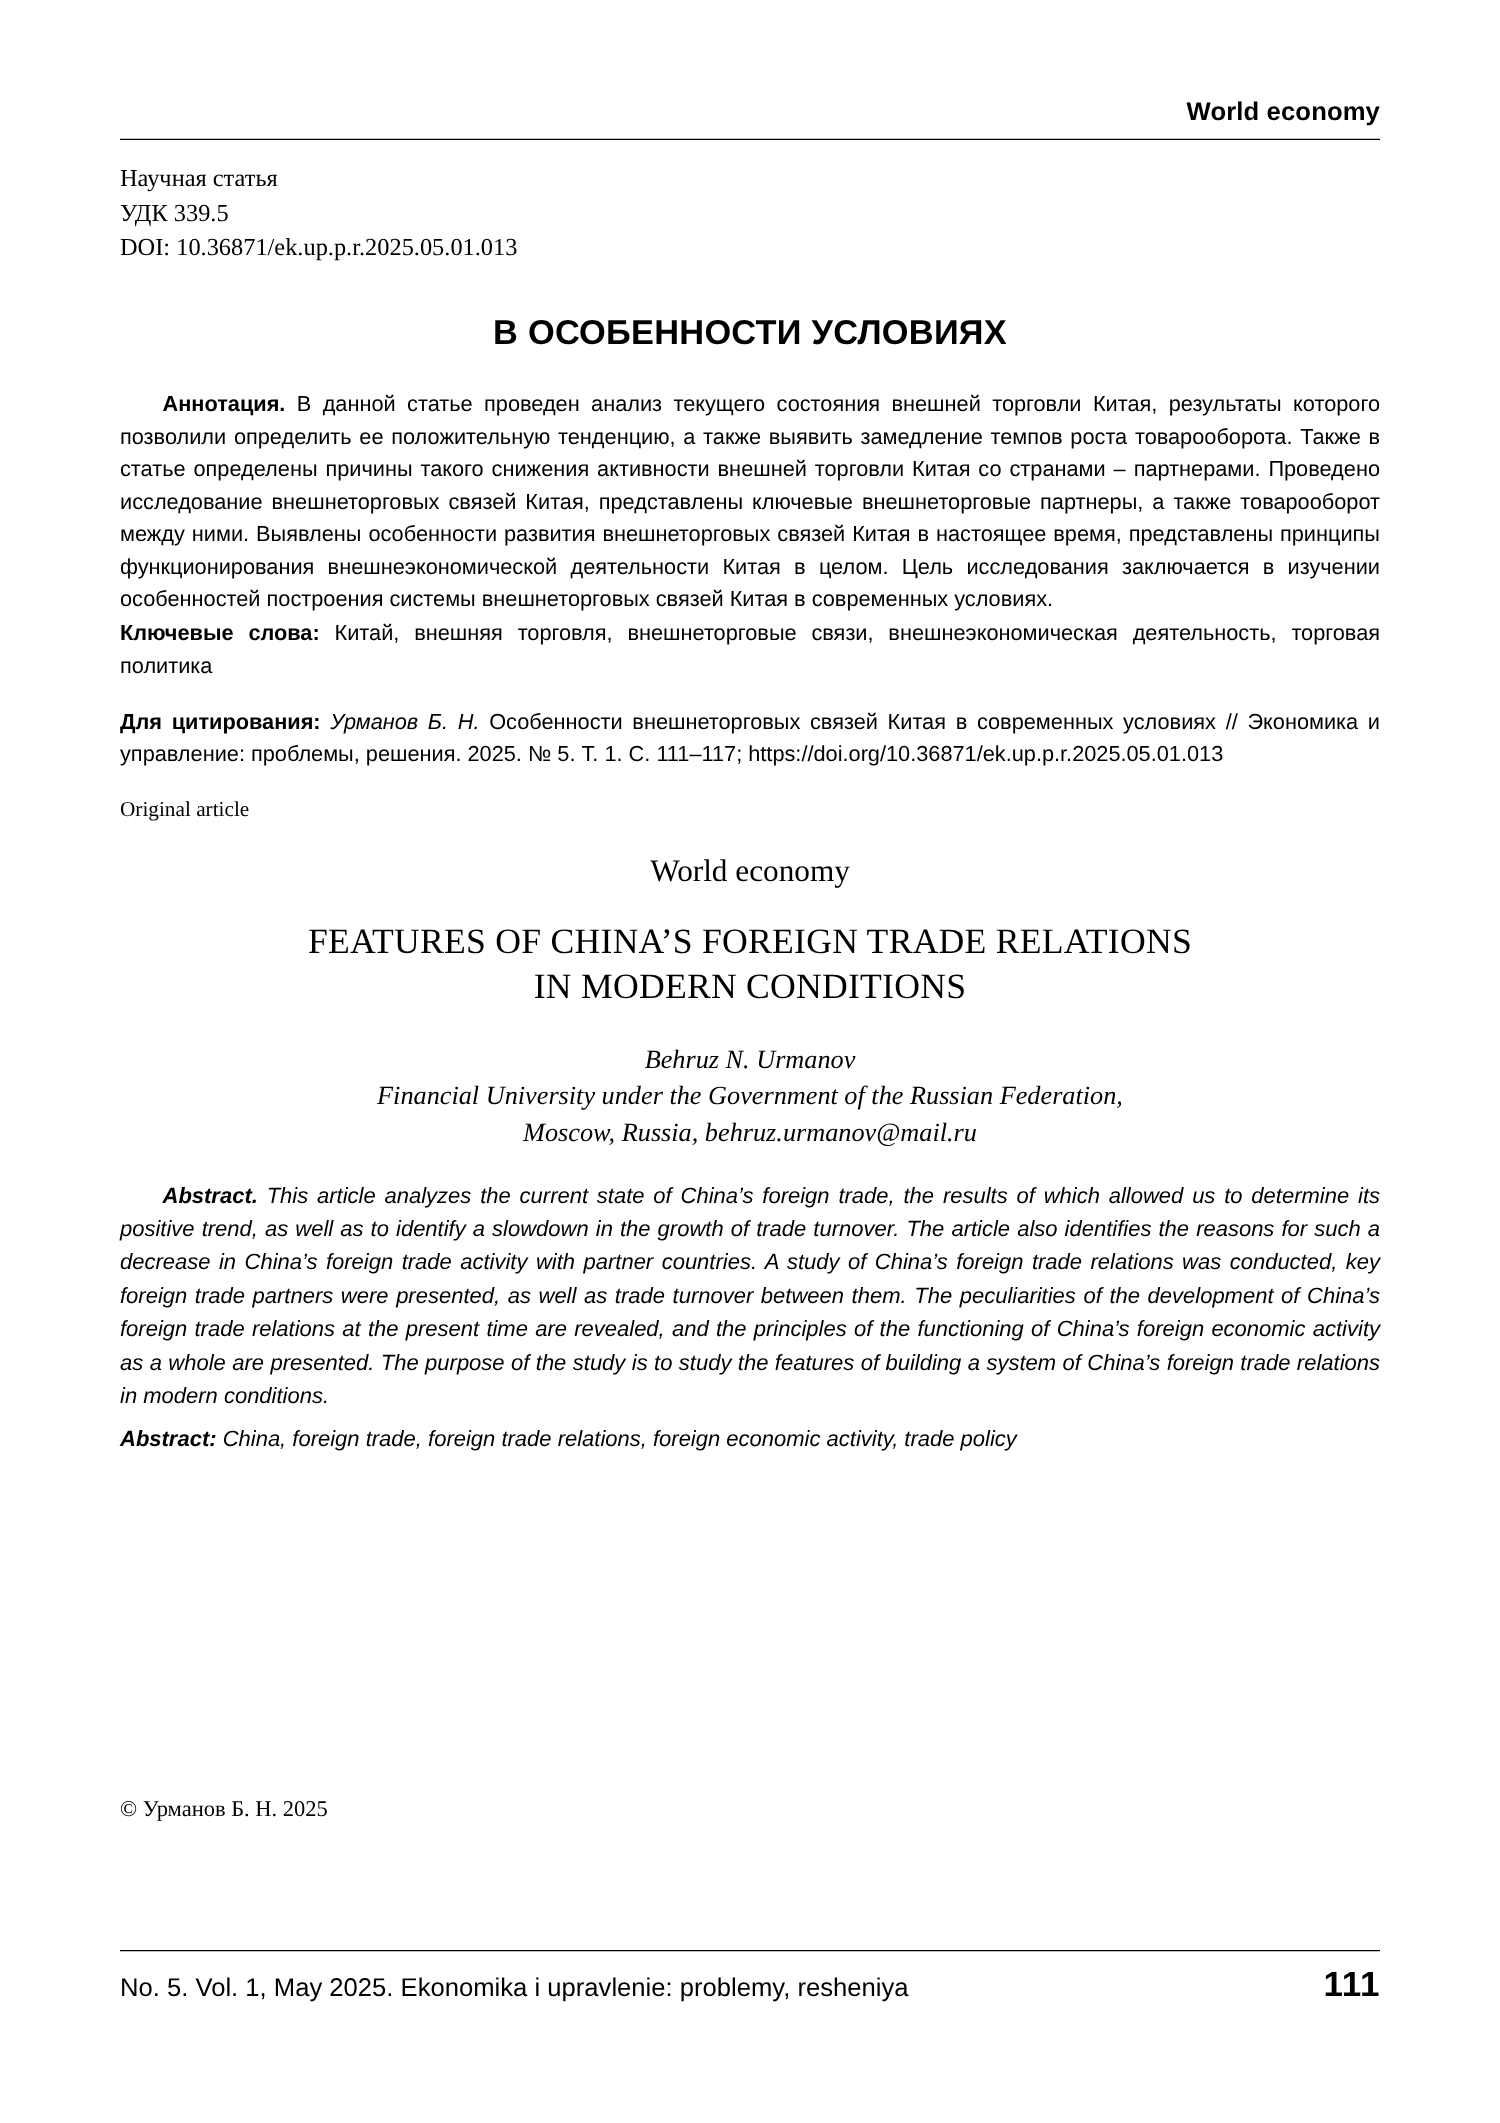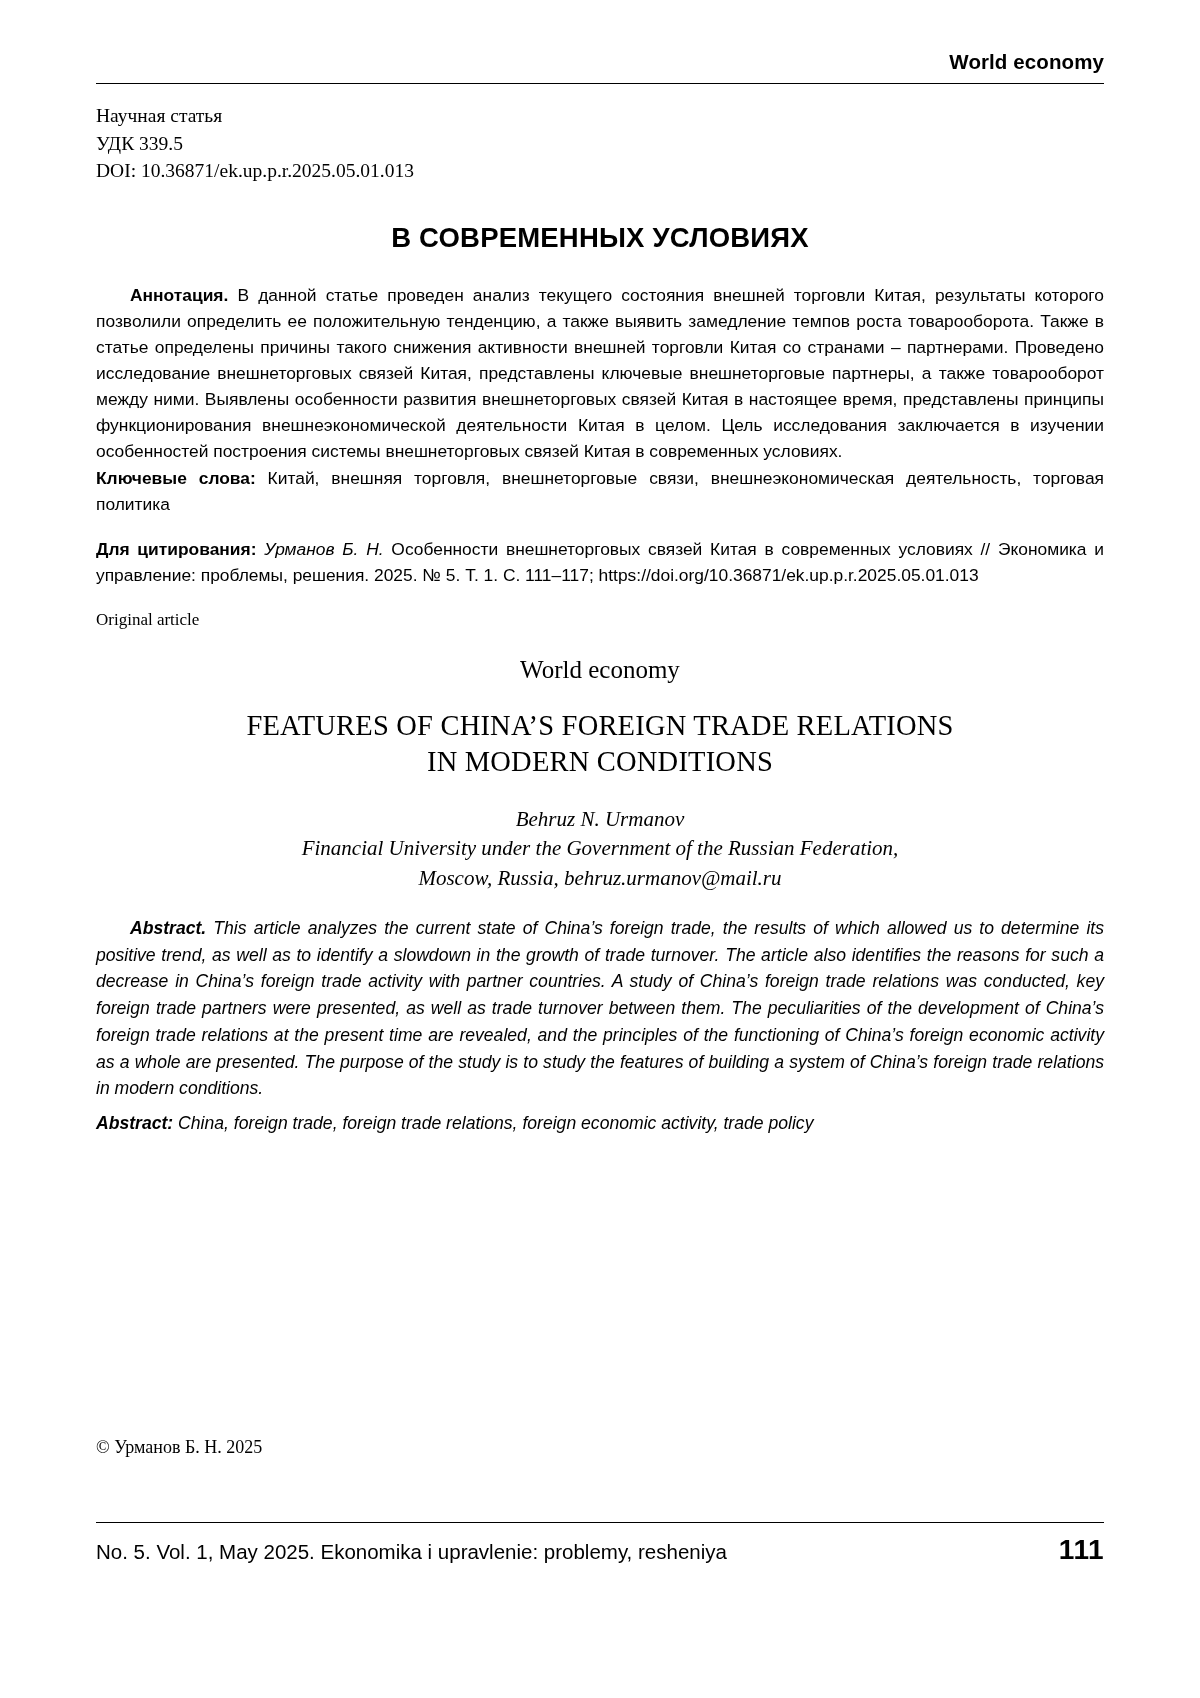--- a/index.html
+++ b/index.html
@@ -12,21 +12,21 @@
     height: 1698px;
     font-family: "Liberation Serif", serif;
     color: #000000;
     position: relative;
     overflow: hidden;
   }
   .page {
     width: 1200px;
     height: 1698px;
     box-sizing: border-box;
-    padding: 50px 96px 0 96px;
+    padding: 78px 96px 0 96px;
     position: relative;
   }
 
   
   .runhead {
     text-align: right;
     font-family: "Liberation Sans", sans-serif;
     font-weight: bold;
     font-size: 20.5px;
     letter-spacing: 0.1px;
@@ -149,21 +149,21 @@
     top: 1437px;
     font-family: "Liberation Serif", serif;
     font-size: 18px;
   }
 
   
   .footer {
     position: absolute;
     left: 96px;
     right: 96px;
-    top: 1522px;
+    top: 1560px;
   }
   .rule-bottom {
     border-bottom: 1.6px solid #000;
     margin-bottom: 11px;
   }
   .footer-row {
     display: flex;
     align-items: baseline;
     justify-content: space-between;
     font-family: "Liberation Sans", sans-serif;
@@ -185,21 +185,21 @@
   <div class="runhead">World economy</div>
   <div class="rule-top"></div>
 
   <div class="meta">
     <div>Научная статья</div>
     <div>УДК 339.5</div>
     <div>DOI: 10.36871/ek.up.p.r.2025.05.01.013</div>
   </div>
 
   <div class="ru-title">
-    <div>В СОВРЕМЕННЫХ УСЛОВИЯХ</div>
+    <div>В ОСОБЕННОСТИ УСЛОВИЯХ</div>
   </div>
 
 
   <div class="ru-abstract">
     <p class="indent"><span class="lbl-bold">Аннотация.</span><span> В данной статье проведен анализ текущего состояния внешней торговли Китая, результаты которого позволили определить ее положительную тенденцию, а также выявить замедление темпов роста товарооборота. Также в статье определены причины такого снижения активности внешней торговли Китая со странами – партнерами. Проведено исследование внешнеторговых связей Китая, представлены ключевые внешнеторговые партнеры, а также товарооборот между ними. Выявлены особенности развития внешнеторговых связей Китая в настоящее время, представлены принципы функционирования внешнеэкономической деятельности Китая в целом. Цель исследования заключается в изучении особенностей построения системы внешнеторговых связей Китая в современных условиях.</span></p>
     <p><span class="lbl-bold">Ключевые слова:</span><span> Китай, внешняя торговля, внешнеторговые связи, внешнеэкономическая деятельность, торговая политика</span></p>
   </div>
 
   <div class="ru-cite">
     <span class="lbl-bold">Для цитирования:</span><span class="italic"> Урманов Б. Н.</span><span> Особенности внешнеторговых связей Китая в современных условиях // Экономика и управление: проблемы, решения. 2025. № 5. Т. 1. С. 111–117; https://doi.org/10.36871/ek.up.p.r.2025.05.01.013</span>

